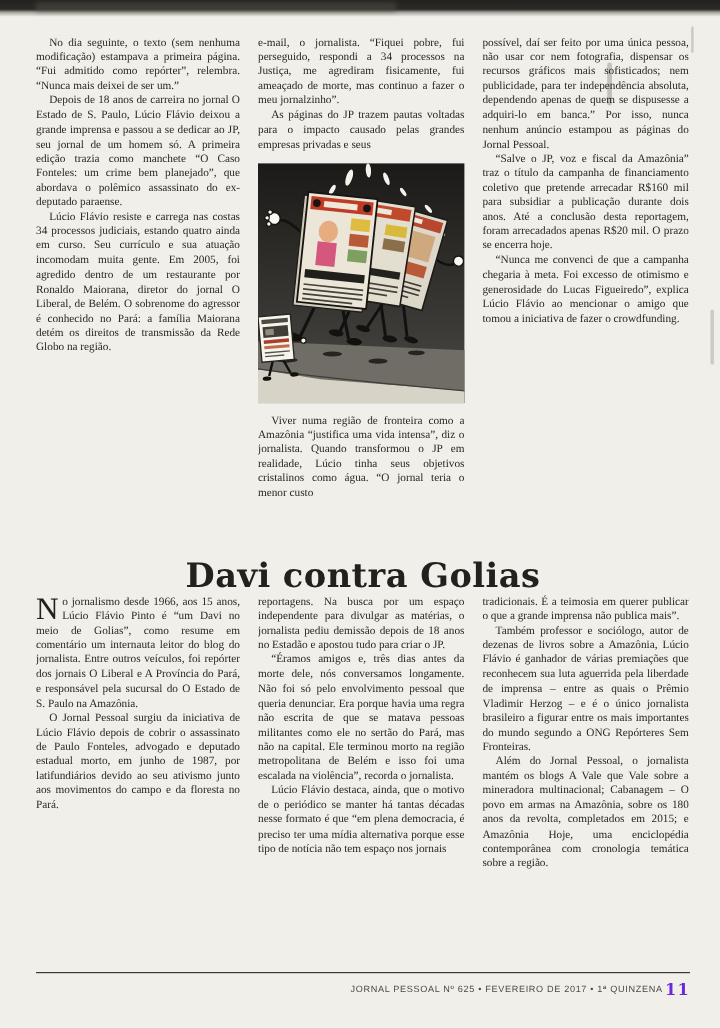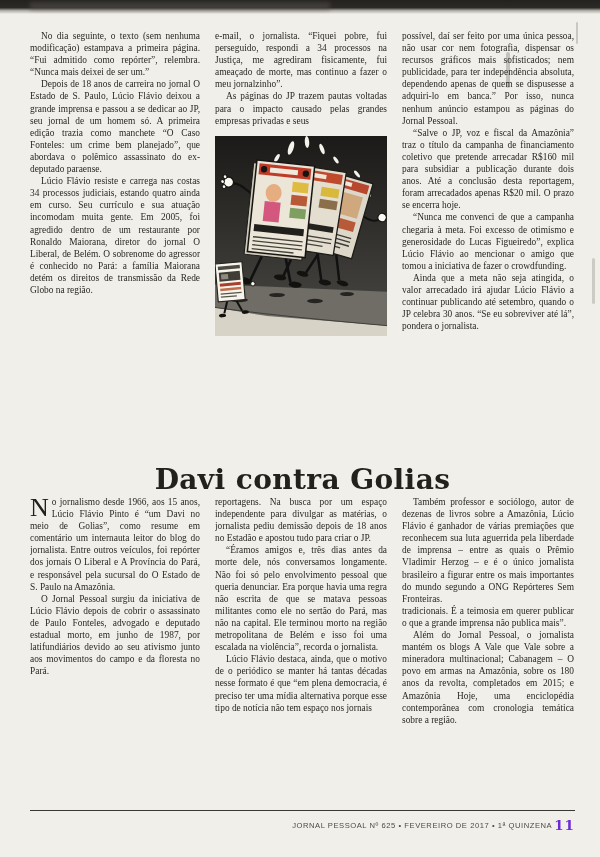--- a/index.html
+++ b/index.html
@@ -197,46 +197,46 @@
             <rect x="3" y="9" width="21" height="9" fill="#3f3d35"></rect>
             <rect x="5" y="11" width="7" height="5" fill="#8f8c7f"></rect>
             <rect x="3" y="20" width="21" height="3" fill="#a8402d"></rect>
             <rect x="3" y="25" width="21" height="2.5" fill="#b5552f" opacity="0.85"></rect>
             <rect x="3" y="30" width="21" height="1.2" fill="#55534a"></rect>
             <rect x="3" y="33" width="16" height="1.2" fill="#55534a"></rect>
           </g>
         </svg>
 
         <div>
+            <p class="para indent">Viver numa região de fronteira como a Amazônia “justifica uma vida intensa”, diz o jornalista. Quando transformou o JP em realidade, Lúcio tinha seus objetivos cristalinos como água. “O jornal teria o menor custo</p>
           </div>
       </div>
 
       <div class="col">
           <p class="para">possível, daí ser feito por uma única pessoa, não usar cor nem fotografia, dispensar os recursos gráficos mais sofisticados; nem publicidade, para ter independência absoluta, dependendo apenas de quem se dispusesse a adquiri-lo em banca.” Por isso, nunca nenhum anúncio estampou as páginas do Jornal Pessoal.</p>
           <p class="para indent">“Salve o JP, voz e fiscal da Amazônia” traz o título da campanha de financiamento coletivo que pretende arrecadar R$160 mil para subsidiar a publicação durante dois anos. Até a conclusão desta reportagem, foram arrecadados apenas R$20 mil. O prazo se encerra hoje.</p>
           <p class="para indent">“Nunca me convenci de que a campanha chegaria à meta. Foi excesso de otimismo e generosidade do Lucas Figueiredo”, explica Lúcio Flávio ao mencionar o amigo que tomou a iniciativa de fazer o crowdfunding.</p>
-          <p class="para indent">Ainda que a meta não seja atingida, o valor arrecadado irá ajudar Lúcio Flávio a continuar publicando até setembro, quando o JP celebra 30 anos. “Se eu sobreviver até lá”, pondera o jornalista.</p>
         </div>
     </div>
 
     <h1 class="headline">Davi contra Golias</h1>
 
     <div class="article article2">
       <div class="col">
           <p class="para"><span class="dropcap">N</span>o jornalismo desde 1966, aos 15 anos, Lúcio Flávio Pinto é “um Davi no meio de Golias”, como resume em comentário um internauta leitor do blog do jornalista. Entre outros veículos, foi repórter dos jornais O Liberal e A Província do Pará, e responsável pela sucursal do O Estado de S. Paulo na Amazônia.</p>
           <p class="para indent">O Jornal Pessoal surgiu da iniciativa de Lúcio Flávio depois de cobrir o assassinato de Paulo Fonteles, advogado e deputado estadual morto, em junho de 1987, por latifundiários devido ao seu ativismo junto aos movimentos do campo e da floresta no Pará.</p>
         </div>
       <div class="col">
           <p class="para">reportagens. Na busca por um espaço independente para divulgar as matérias, o jornalista pediu demissão depois de 18 anos no Estadão e apostou tudo para criar o JP.</p>
           <p class="para indent">“Éramos amigos e, três dias antes da morte dele, nós conversamos longamente. Não foi só pelo envolvimento pessoal que queria denunciar. Era porque havia uma regra não escrita de que se matava pessoas militantes como ele no sertão do Pará, mas não na capital. Ele terminou morto na região metropolitana de Belém e isso foi uma escalada na violência”, recorda o jornalista.</p>
           <p class="para indent">Lúcio Flávio destaca, ainda, que o motivo de o periódico se manter há tantas décadas nesse formato é que “em plena democracia, é preciso ter uma mídia alternativa porque esse tipo de notícia não tem espaço nos jornais</p>
         </div>
       <div class="col">
+          <p class="para">tradicionais. É a teimosia em querer publicar o que a grande imprensa não publica mais”.</p>
           <p class="para indent">Também professor e sociólogo, autor de dezenas de livros sobre a Amazônia, Lúcio Flávio é ganhador de várias premiações que reconhecem sua luta aguerrida pela liberdade de imprensa – entre as quais o Prêmio Vladimir Herzog – e é o único jornalista brasileiro a figurar entre os mais importantes do mundo segundo a ONG Repórteres Sem Fronteiras.</p>
-          <p class="para">tradicionais. É a teimosia em querer publicar o que a grande imprensa não publica mais”.</p>
           <p class="para indent">Além do Jornal Pessoal, o jornalista mantém os blogs A Vale que Vale sobre a mineradora multinacional; Cabanagem – O povo em armas na Amazônia, sobre os 180 anos da revolta, completados em 2015; e Amazônia Hoje, uma enciclopédia contemporânea com cronologia temática sobre a região.</p>
         </div>
     </div>
   </div>
 
   <div class="footer-rule"></div>
   <div class="footer">
     <span>JORNAL PESSOAL Nº 625 • FEVEREIRO DE 2017 • 1ª QUINZENA</span><span class="pagenum">11</span>
   </div>
 

